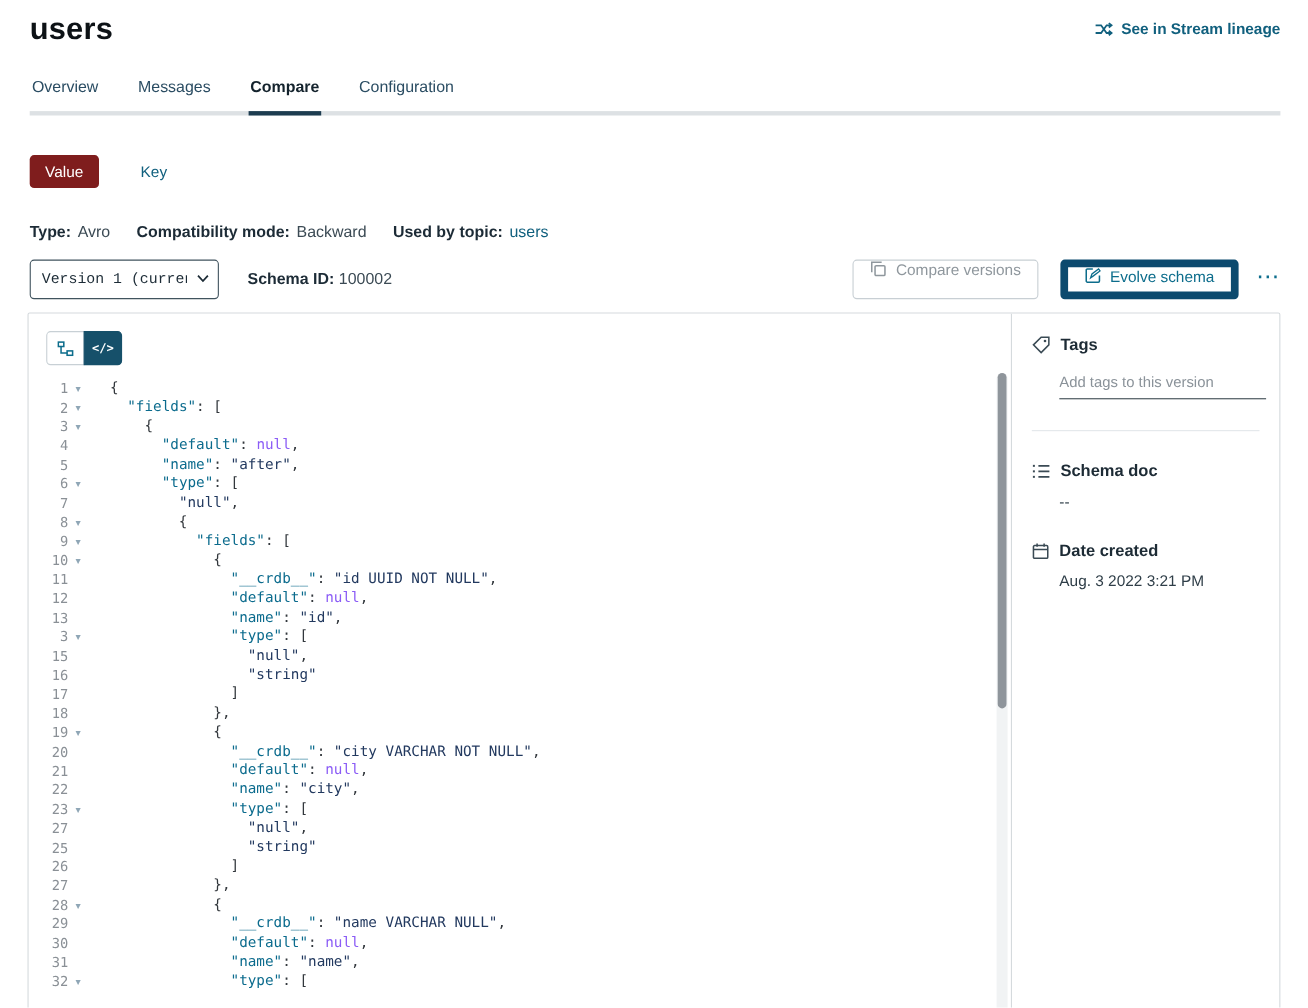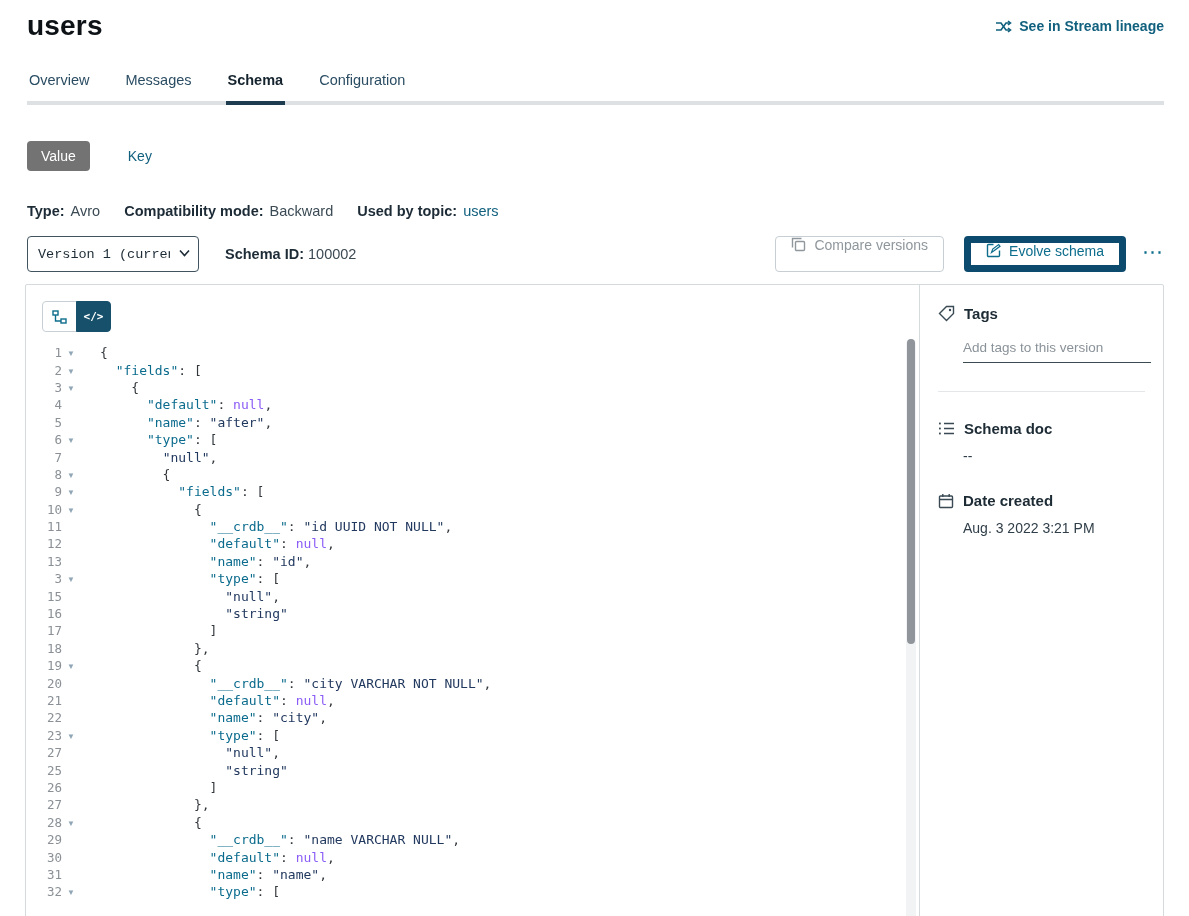--- a/index.html
+++ b/index.html
@@ -30,21 +30,21 @@
     background: none; border: none; cursor: pointer;
     font-family: "Liberation Sans", sans-serif;
     font-size: 14.5px; color: #2b4d63; padding: 0 2px 13px 2px;
     margin-bottom: -4px; border-bottom: 4px solid transparent;
   }
   .tab.active { color: #14232d; font-weight: 600; border-bottom-color: #1d3c50; }
 
   
   .vk-toggle { margin: 36px 0 0 27px; display: flex; align-items: center; gap: 26px; }
   .vk-value {
-    background: #737373; color: #ffffff; border: none; border-radius: 4px;
+    background: #7f1d1d; color: #ffffff; border: none; border-radius: 4px;
     font-family: "Liberation Sans", sans-serif;
     font-size: 14px; padding: 7px 14px; cursor: pointer;
   }
   .vk-key { background: none; border: none; color: #11607e; font-size: 14px; cursor: pointer; font-family: "Liberation Sans", sans-serif; padding-left: 12px; }
 
   
   .meta { margin: 32px 0 0 27px; font-size: 14.5px; display: flex; gap: 6px; align-items: baseline; }
   .meta b { font-weight: 700; color: #1c2b36; }
   .meta .val { color: #3b4a54; margin-right: 18px; }
   .meta a { color: #11607e; text-decoration: none; cursor: pointer; }
@@ -135,21 +135,21 @@
         <path d="M13 9 l2.5 2 -2.5 2" fill="none"></path>
       </svg>
     </span>
     <span>See in Stream lineage</span>
   </a>
 </div>
 
 <nav class="tabs">
   <button class="tab">Overview</button>
   <button class="tab">Messages</button>
-  <button class="tab active">Schema</button>
+  <button class="tab active">Compare</button>
   <button class="tab">Configuration</button>
 </nav>
 
 <div class="vk-toggle">
   <button class="vk-value">Value</button>
   <button class="vk-key">Key</button>
 </div>
 
 <div class="meta">
   <b>Type:</b>

